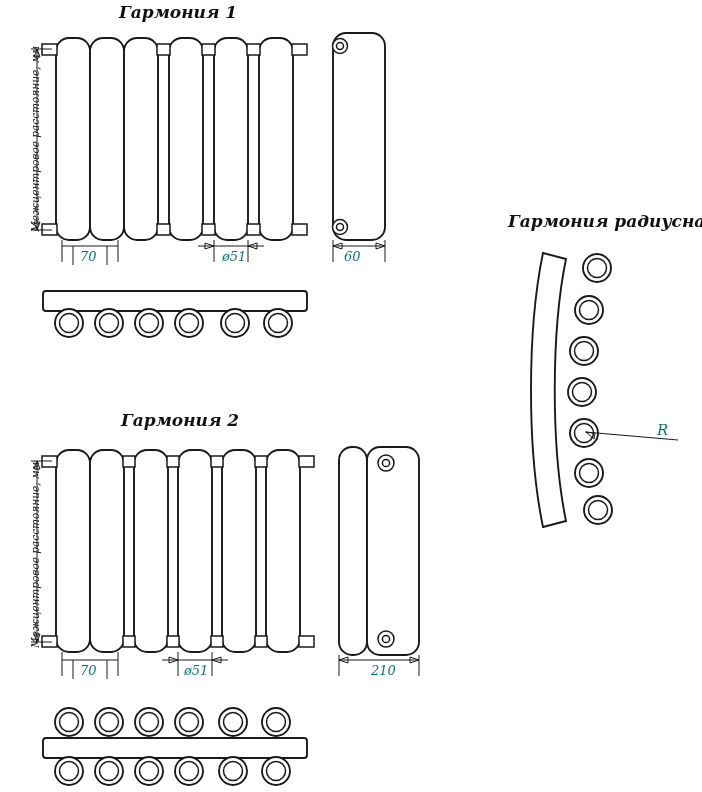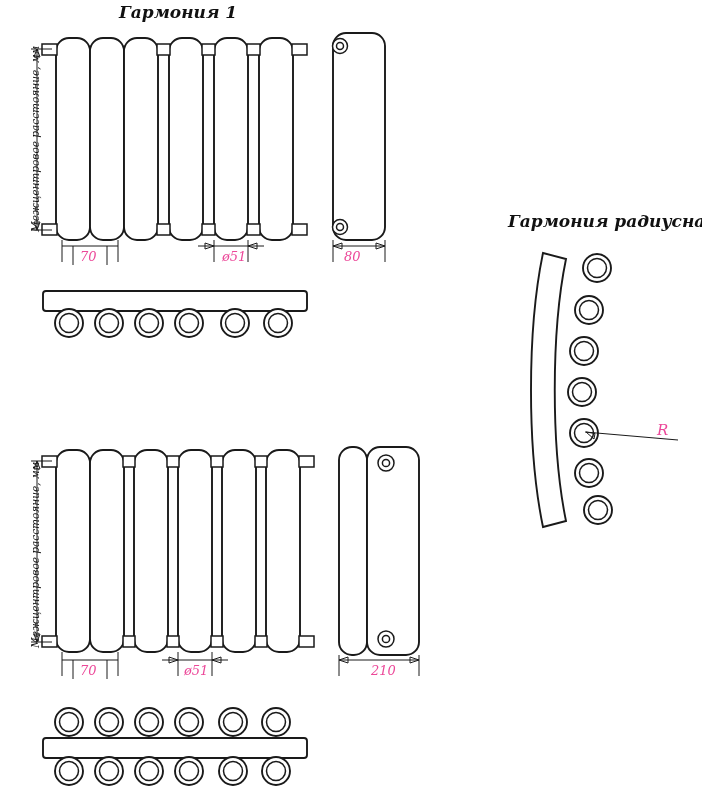--- a/index.html
+++ b/index.html
@@ -19,21 +19,21 @@
     font-weight:700;
     font-size:17px;
     color:#111;
     white-space:nowrap;
   }
   .dimlabel{
     position:absolute;
     font-family:"DejaVu Serif", serif;
     font-style:italic;
     font-size:13px;
-    color:#ec4899;
+    color:#0f766e;
     white-space:nowrap;
   }
   .vlabel{
     position:absolute;
     font-family:"DejaVu Serif", serif;
     font-style:italic;
     font-size:10.5px;
     color:#111;
     white-space:nowrap;
     transform-origin:0 0;
@@ -45,28 +45,29 @@
   .med{stroke-width:1.5;}
   .thin{stroke-width:1;}
   .fillw{fill:#ffffff;}
 </style>
 </head>
 <body>
 
 <div class="root">
 
   <div class="title" style="left:119px;top:2px;">Гармония 1</div>
+  <div class="title" style="left:121px;top:410px;">Гармония 2</div>
   <div class="title" style="left:508px;top:211px;">Гармония радиусная</div>
 
   <div class="vlabel" style="left:29px;top:232px;">Межцентровое расстояние, мм</div>
   <div class="vlabel" style="left:29px;top:648px;">Межцентровое расстояние, мм</div>
 
   <div class="dimlabel" style="left:80px;top:249px;">70</div>
   <div class="dimlabel" style="left:222px;top:249px;">ø51</div>
-  <div class="dimlabel" style="left:344px;top:249px;">80</div>
+  <div class="dimlabel" style="left:344px;top:249px;">60</div>
 
   <div class="dimlabel" style="left:80px;top:663px;">70</div>
   <div class="dimlabel" style="left:184px;top:663px;">ø51</div>
   <div class="dimlabel" style="left:371px;top:663px;">210</div>
 
   <div class="dimlabel" style="left:657px;top:421px;font-size:15px;">R</div>
 
   <svg viewBox="0 0 702 792">
 
     <g>

